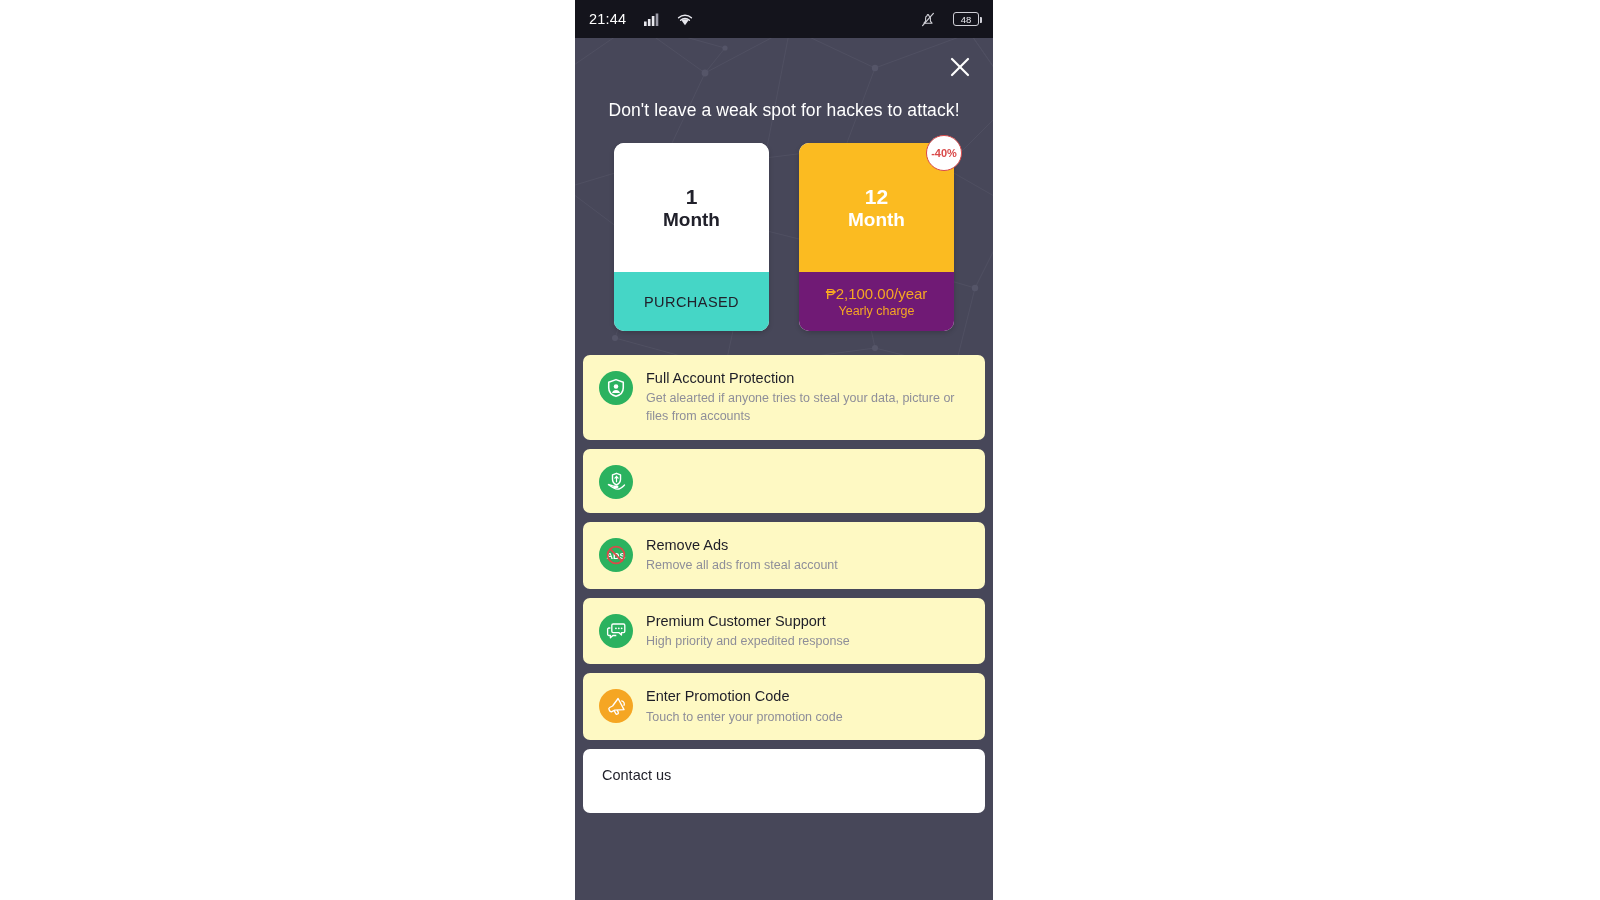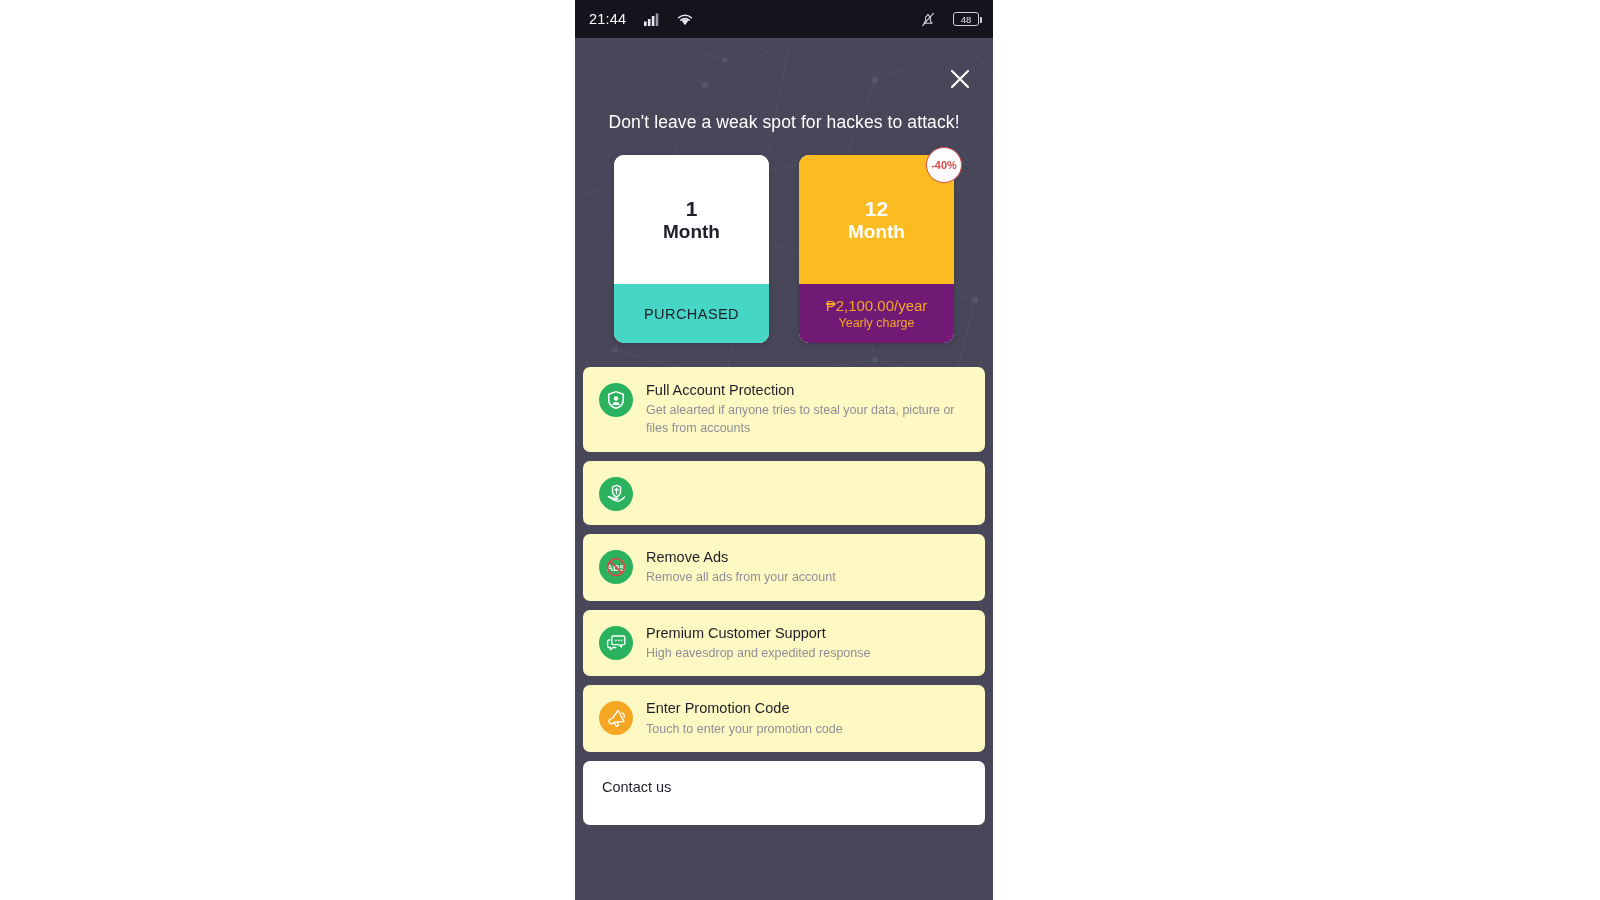--- a/index.html
+++ b/index.html
@@ -79,21 +79,20 @@
     background: #cfcfd6;
     border-radius: 0 1px 1px 0;
   }
 
   
   .hero {
     position: relative;
     height: 317px;
     background: #474759;
     overflow: hidden;
-    margin-top: 12px;
   }
   .hero-net {
     position: absolute;
     inset: 0;
     opacity: .55;
     pointer-events: none;
   }
   .close-btn {
     position: absolute;
     top: 12px;
@@ -408,37 +407,37 @@
       <div class="feature-card">
         <div class="feat-icon" style="background:#2BB25F">
           <svg width="24" height="24" viewBox="0 0 24 24">
             <text x="12" y="15.6" text-anchor="middle" fill="#ffffff" font-family="Liberation Sans, sans-serif" font-size="9" font-weight="700">ADS</text>
             <circle cx="12" cy="12" r="8.4" fill="none" stroke="#D94A4A" stroke-width="1.8"></circle>
             <line x1="6.2" y1="6.2" x2="17.8" y2="17.8" stroke="#D94A4A" stroke-width="1.8" stroke-linecap="round"></line>
           </svg>
         </div>
         <div class="feat-text">
           <div class="feat-title">Remove Ads</div>
-          <div class="feat-desc">Remove all ads from your account</div>
+          <div class="feat-desc">Remove all ads from steal account</div>
         </div>
       </div>
 
       <div class="feature-card">
         <div class="feat-icon" style="background:#2BB25F">
           <svg width="21" height="21" viewBox="0 0 22 22">
             <path d="M7.4 4.2 h11 a1.3 1.3 0 0 1 1.3 1.3 v6.4 a1.3 1.3 0 0 1 -1.3 1.3 h-2.2 v2.6 l-2.8 -2.6 H7.4 a1.3 1.3 0 0 1 -1.3 -1.3 V5.5 a1.3 1.3 0 0 1 1.3 -1.3 Z" fill="none" stroke="#ffffff" stroke-width="1.4" stroke-linejoin="round"></path>
             <circle cx="10.4" cy="8.7" r="0.95" fill="#ffffff"></circle>
             <circle cx="13.4" cy="8.7" r="0.95" fill="#ffffff"></circle>
             <circle cx="16.4" cy="8.7" r="0.95" fill="#ffffff"></circle>
             <path d="M4.6 8.4 H3 a1.3 1.3 0 0 0 -1.3 1.3 v5.2 a1.3 1.3 0 0 0 1.3 1.3 h1.6 v2.4 l2.6 -2.4 h3.6" fill="none" stroke="#ffffff" stroke-width="1.4" stroke-linejoin="round"></path>
           </svg>
         </div>
         <div class="feat-text">
           <div class="feat-title">Premium Customer Support</div>
-          <div class="feat-desc">High eavesdrop and expedited response</div>
+          <div class="feat-desc">High priority and expedited response</div>
         </div>
       </div>
 
       <div class="feature-card">
         <div class="feat-icon" style="background:#F5A623">
           <svg width="21" height="21" viewBox="0 0 22 22">
             <g transform="rotate(-28 11 11)">
               <path d="M4.2 8.6 h3.4 L16.4 4.4 v13.2 L7.6 13.4 H4.2 a1.6 1.6 0 0 1 -1.6 -1.6 V10.2 a1.6 1.6 0 0 1 1.6 -1.6 Z" fill="none" stroke="#ffffff" stroke-width="1.4" stroke-linejoin="round"></path>
               <path d="M6.8 13.4 v3.6 a1.5 1.5 0 0 0 3 0 v-2.4" fill="none" stroke="#ffffff" stroke-width="1.4" stroke-linejoin="round"></path>
               <path d="M18.6 8.4 a3.4 3.4 0 0 1 0 5.2" fill="none" stroke="#ffffff" stroke-width="1.4" stroke-linecap="round"></path>

